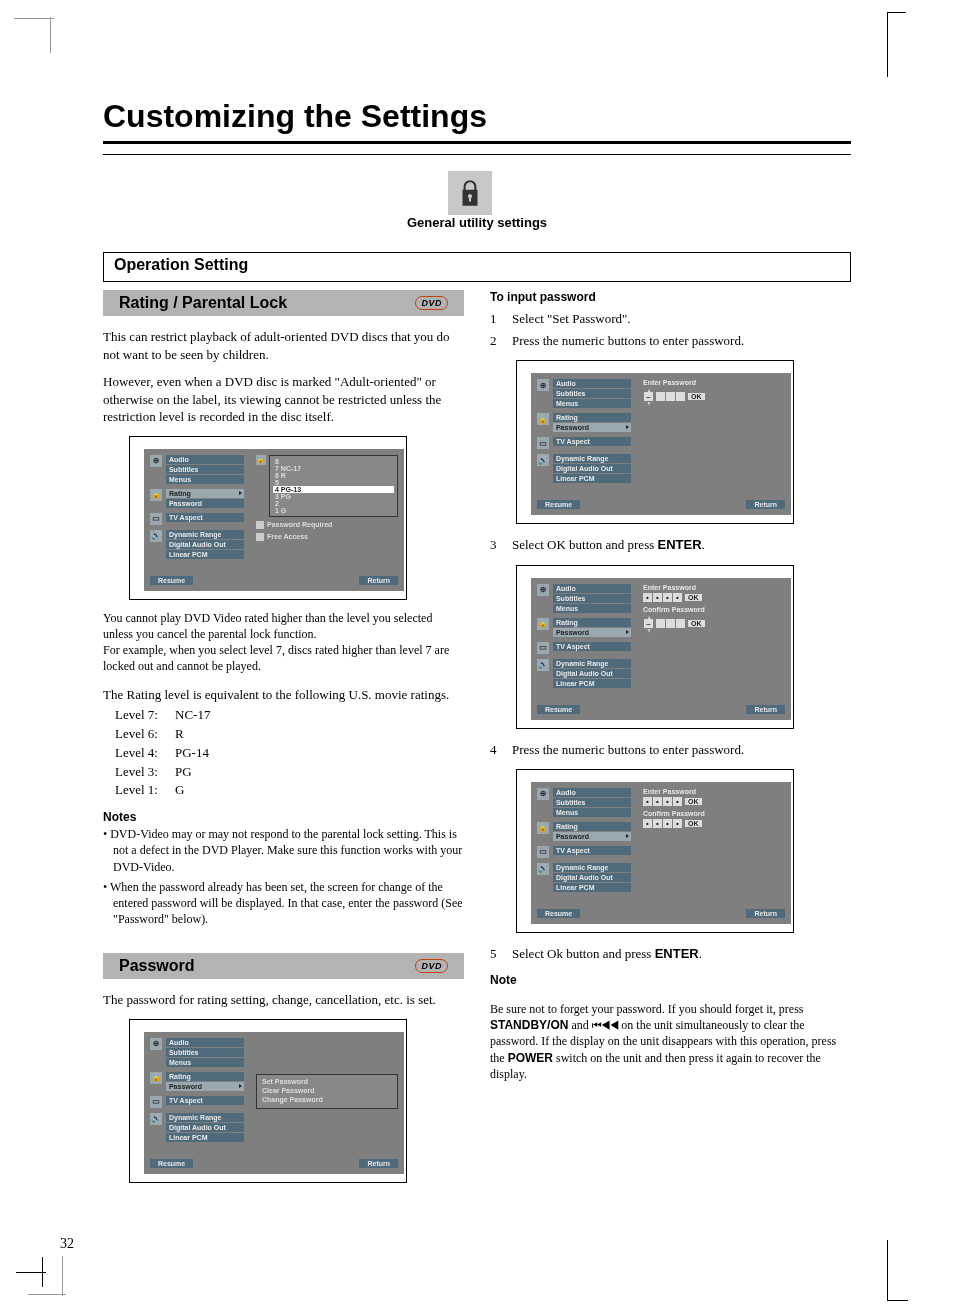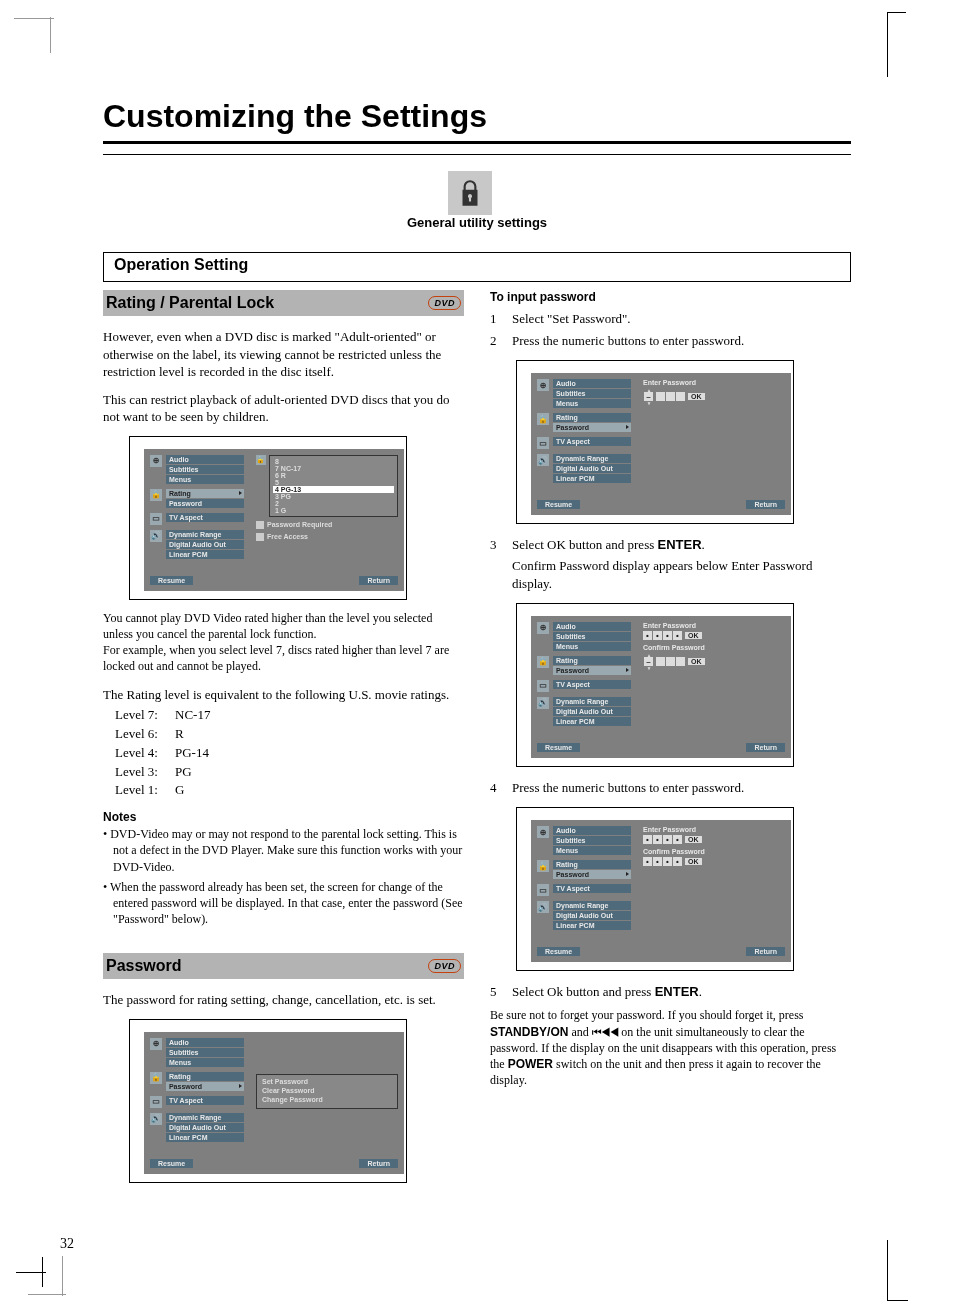--- a/index.html
+++ b/index.html
@@ -42,21 +42,21 @@
     font-family: Arial, Helvetica, sans-serif;
     font-size: 16px; font-weight: bold;
   }
 
   .two-col { display: flex; gap: 26px; }
   .col { flex: 1; }
 
   .subhead {
     background: #b3b3b3;
     display: flex; align-items: center;
-    padding: 4px 3px; margin: 0 0 12px 0;
+    padding: 4px 16px; margin: 0 0 12px 0;
     font-family: Arial, Helvetica, sans-serif;
     font-size: 16px; font-weight: bold;
     position: relative;
   }
   .dvd-badge {
     margin-left: auto;
     border: 1px solid #c2410c; border-radius: 8px;
     font-size: 9px; font-weight: bold; padding: 1px 5px;
     font-style: italic; background: #fff0;
     letter-spacing: 0.5px;
@@ -127,21 +127,21 @@
   .pw-req {
     display: flex; align-items: center; margin: 4px 0 0 0; font-size: 7px; color: #ddd;
   }
   .pw-req .chk { width: 8px; height: 8px; background: #ccc; margin-right: 3px; }
   
   .step { font-size: 13px; line-height: 1.4; display: flex; margin: 4px 0 2px 0; }
   .step .n { width: 22px; }
   .step .t b { font-family: Arial, Helvetica, sans-serif; font-weight: bold; }
   .step-cont { font-size: 13px; line-height: 1.4; margin: 0 0 4px 22px; }
   .col-r-hd { font-family: Arial, Helvetica, sans-serif; font-size: 12px; font-weight: bold; margin: 0 0 6px 0; }
-  .note-body { font-size: 12px; line-height: 1.35; margin: 6px 0 0 0; }
+  .note-body { font-size: 12px; line-height: 1.35; margin: 14px 0 0 0; }
   .note-body b { font-family: Arial, Helvetica, sans-serif; font-weight: bold; }
 
   .rew-icon { font-family: Arial, sans-serif; font-size: 11px; letter-spacing: -1px; }
 
   .page-num {
     position: absolute; left: 60px; top: 1236px;
     font-size: 14px; font-family: "Times New Roman", serif;
   }
 
   .crop { position: absolute; border-color: #000; }
@@ -183,22 +183,22 @@
 
   <div class="two-col">
 
     <div class="col">
 
       <div class="subhead">
         <span>Rating / Parental Lock</span>
         <span class="dvd-badge">DVD</span>
       </div>
 
+      <div class="body">This can restrict playback of adult-oriented DVD discs that you do not want to be seen by children.</div>
       <div class="body">However, even when a DVD disc is marked "Adult-oriented" or otherwise on the label, its viewing cannot be restricted unless the restriction level is recorded in the disc itself.</div>
-      <div class="body">This can restrict playback of adult-oriented DVD discs that you do not want to be seen by children.</div>
 
       <div class="osd-wrap">
         <div class="osd">
           <div class="osd-left">
             <div class="osd-group">
               <div class="osd-iconcol"><div class="cat-icon">
                     <span>⊕</span>
                   </div></div>
               <div class="osd-labels">
                 <div class="osd-item">Audio</div>
@@ -436,21 +436,20 @@
           <div class="osd-btn">Resume</div>
           <div class="osd-spacer"></div>
           <div class="osd-btn">Return</div>
         </div>
       </div>
 
       <div class="step" style="margin-top:12px;">
         <div class="n">3</div>
         <div class="t"><span>Select OK button and press </span><b>ENTER</b><span>.</span></div>
       </div>
-      <div class="step-cont">Confirm Password display appears below Enter Password display.</div>
 
       <div class="osd-wrap wide">
         <div class="osd">
           <div class="osd-left">
             <div class="osd-group"><div class="osd-iconcol"><div class="cat-icon">
                     <span>⊕</span>
                   </div></div>
               <div class="osd-labels">
                 <div class="osd-item">Audio</div>
                 <div class="osd-item">Subtitles</div>
@@ -566,20 +565,21 @@
           <div class="osd-spacer"></div>
           <div class="osd-btn">Return</div>
         </div>
       </div>
 
       <div class="step" style="margin-top:12px;">
         <div class="n">5</div>
         <div class="t"><span>Select Ok button and press </span><b>ENTER</b><span>.</span></div>
       </div>
 
+      <div class="notes-hd">Note</div>
       <div class="note-body">
         <span>Be sure not to forget your password. If you should forget it, press </span><b>STANDBY/ON</b><span> and </span><span class="rew-icon">⏮◀◀</span><span> on the unit simultaneously to clear the password. If the display on the unit disappears with this operation, press the </span><b>POWER</b><span> switch on the unit and then press it again to recover the display.</span>
       </div>
 
     </div>
   </div>
 
 </div>
 
 <div class="page-num">32</div>

